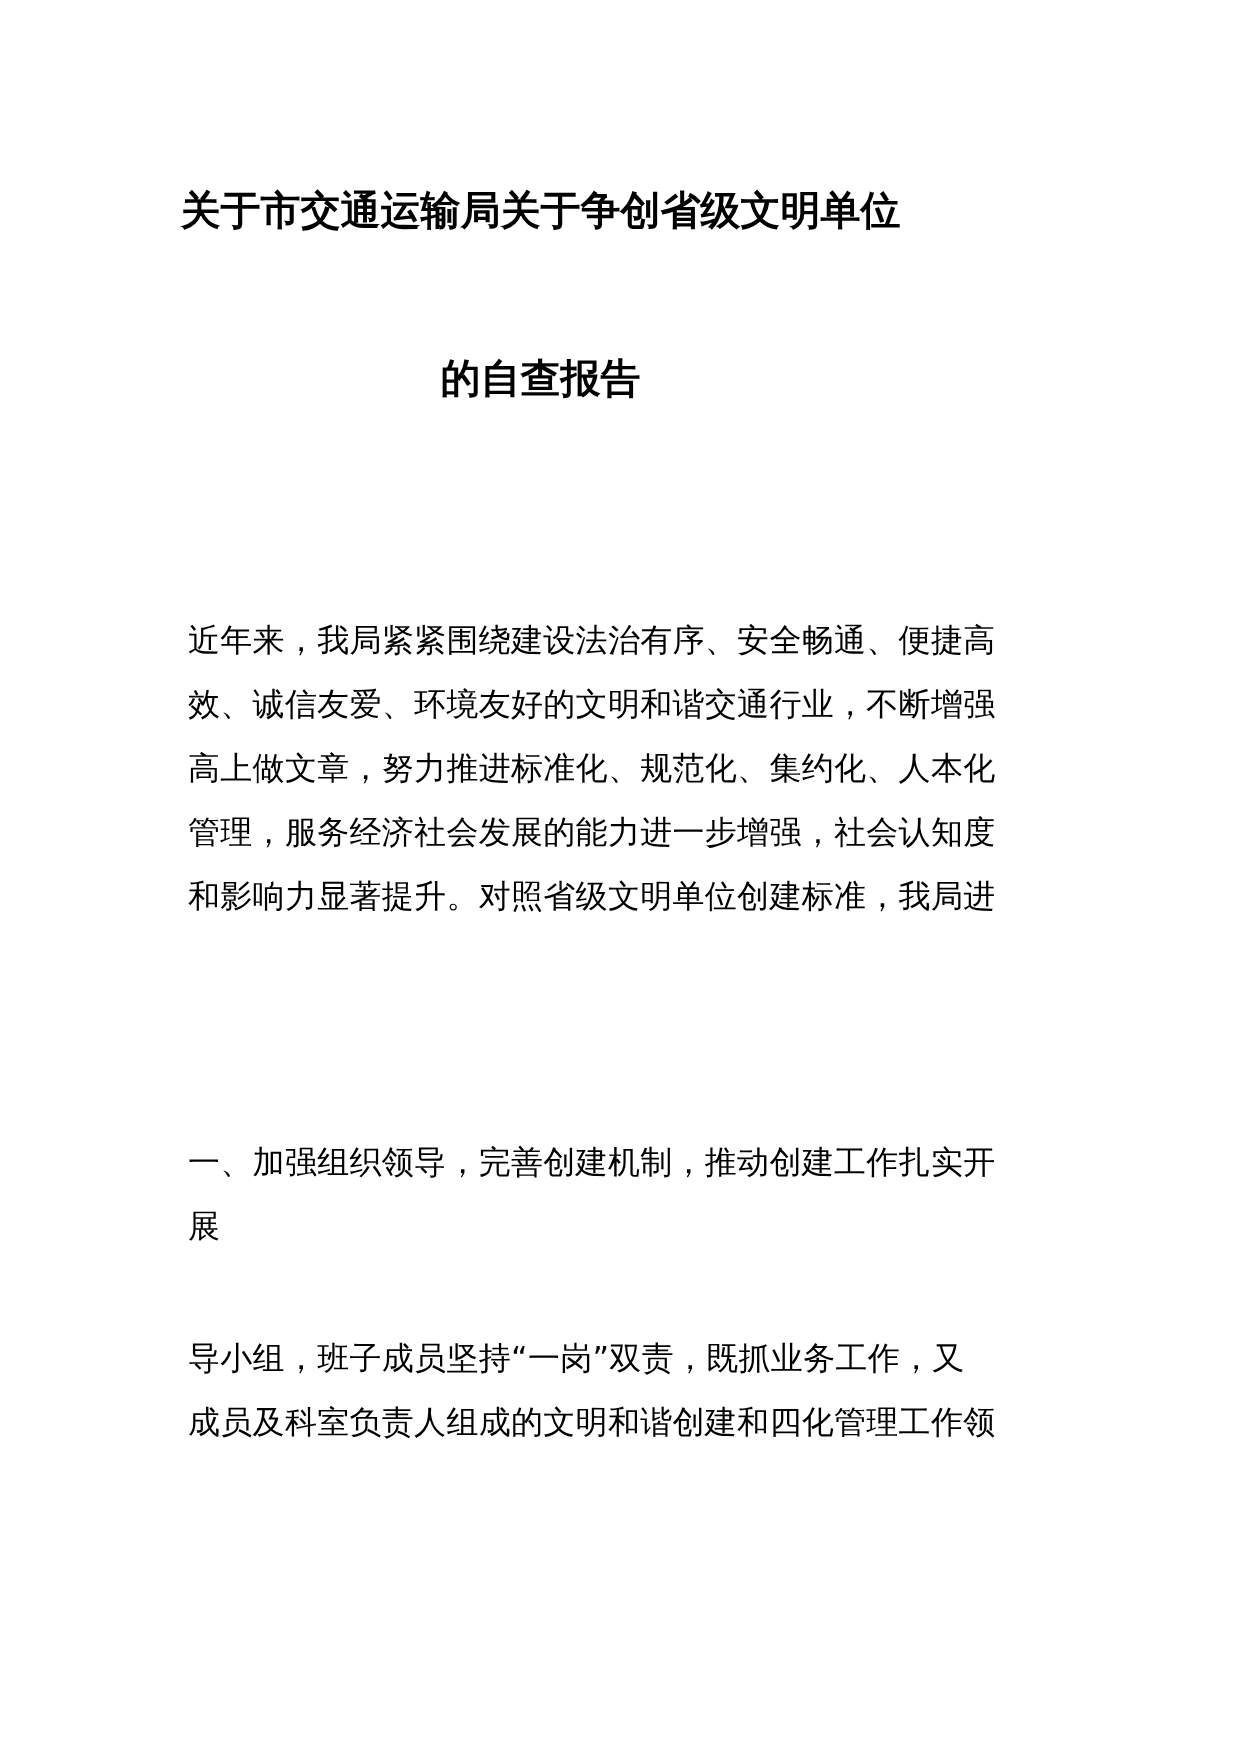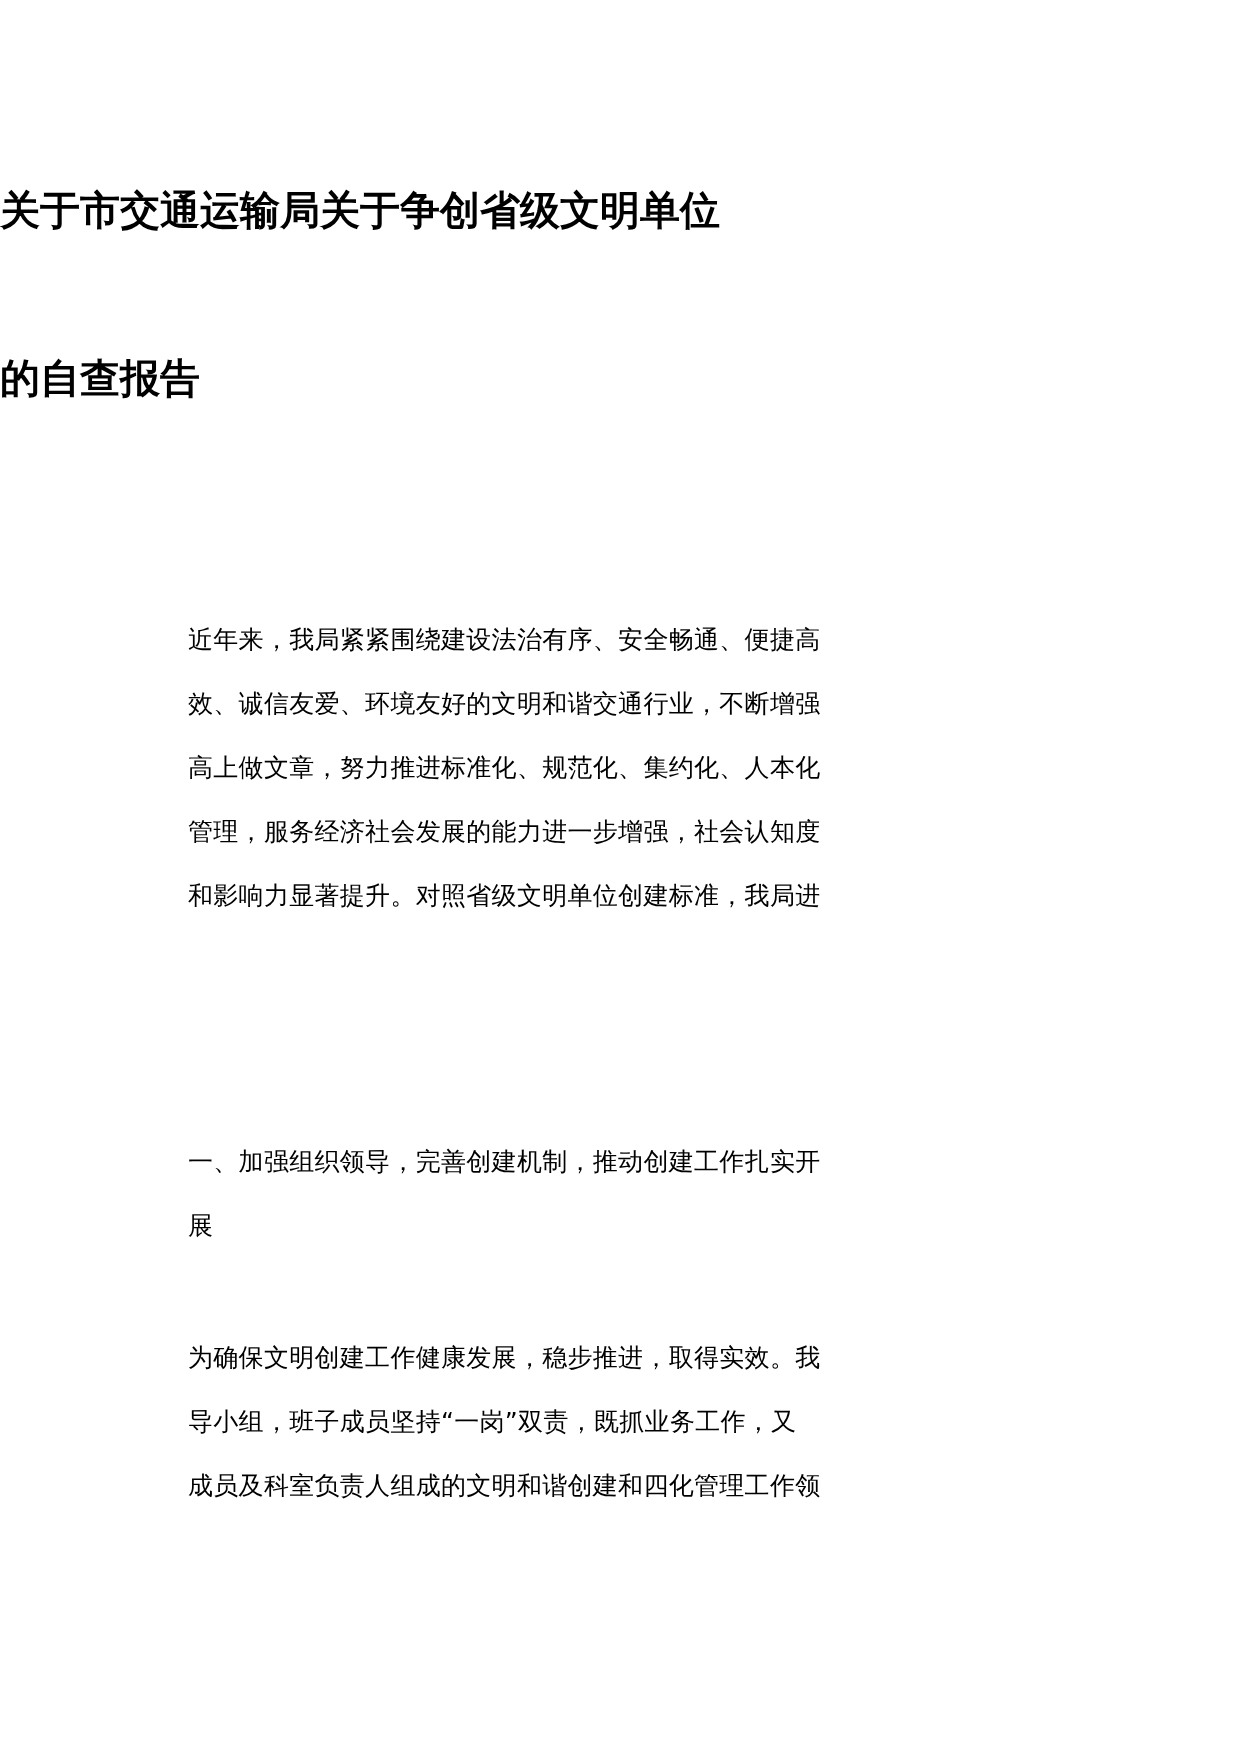--- a/index.html
+++ b/index.html
@@ -1,23 +1,23 @@
 <!DOCTYPE html>
 <html><head>
   <meta charset="utf-8">
   <style>
     html, body { margin: 0; padding: 0; background: #ffffff; }
     body { width: 1240px; height: 1754px; position: relative; overflow: hidden;
       font-family: "DejaVu Sans", "Liberation Sans", sans-serif; color: #000; }
-    .title-line { position: absolute; left: 0; width: 1049px; text-align: left;
-      font-weight: bold; font-size: 40px; letter-spacing: 0px; line-height: 48px; }
+    .title-line { position: absolute; left: 0; width: 1049px; text-align: center;
+      font-weight: bold; font-size: 40px; letter-spacing: 0px; line-height: 48px; padding-left: 16px; }
     #title-1 { top: 186px; }
     #title-2 { top: 354px; }
     .body { position: absolute; left: 188px; width: 880px; }
-    .line { font-size: 25px; line-height: 64px; height: 64px; white-space: nowrap;
+    .line { font-size: 32px; line-height: 64px; height: 64px; white-space: nowrap;
       letter-spacing: 0.3px; }
     #para-1 { top: 608px; }
     #heading-1 { top: 1130px; }
     #para-2 { top: 1326px; }
   </style>
 </head>
 <body>
 
 <div>
   <div id="title-1" class="title-line">关于市交通运输局关于争创省级文明单位</div>
@@ -30,17 +30,16 @@
     <div class="line">管理，服务经济社会发展的能力进一步增强，社会认知度</div>
     <div class="line">和影响力显著提升。对照省级文明单位创建标准，我局进</div>
   </div>
 
   <div id="heading-1" class="body">
     <div class="line">一、加强组织领导，完善创建机制，推动创建工作扎实开</div>
     <div class="line">展</div>
   </div>
 
   <div id="para-2" class="body">
-    <div class="line">为确保文明创建工作健康发展，稳步推进，取得实效。我</div>
     <div class="line">导小组，班子成员坚持“一岗”双责，既抓业务工作，又</div>
     <div class="line">成员及科室负责人组成的文明和谐创建和四化管理工作领</div>
   </div>
 </div>
 
 </body></html>

